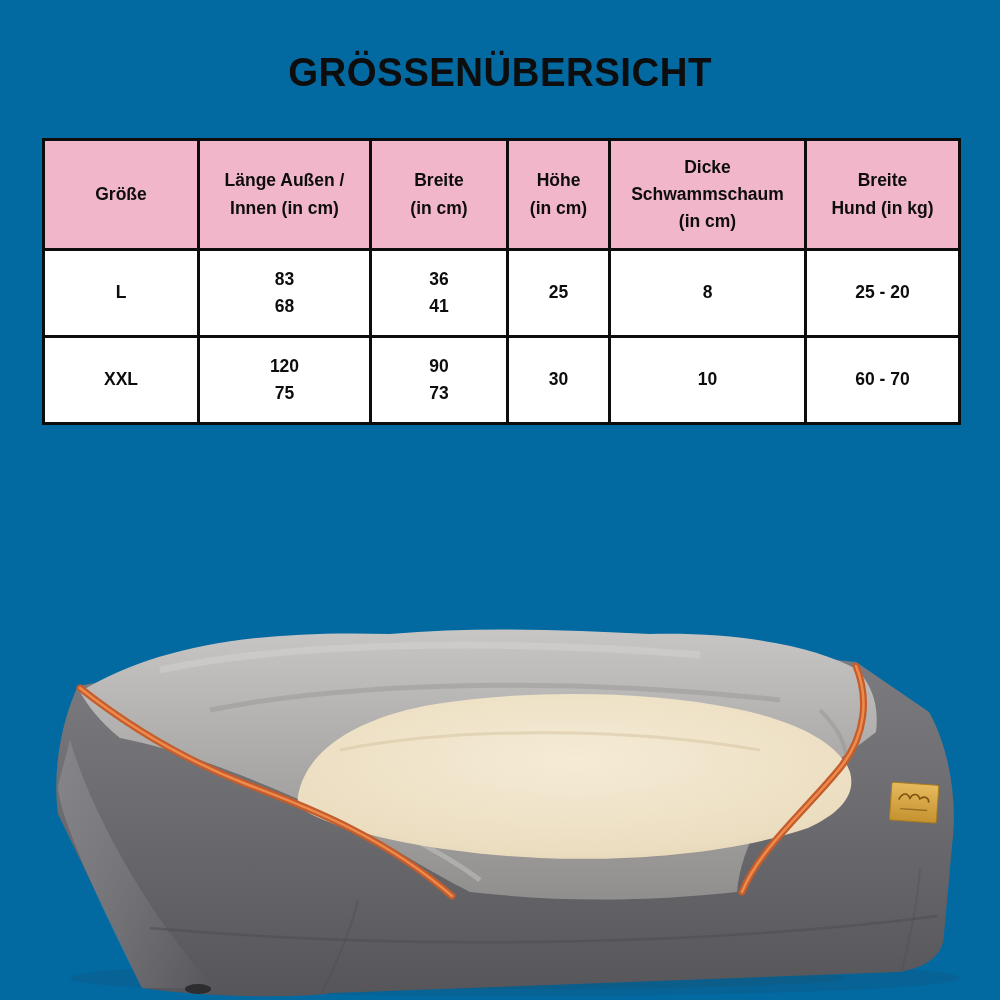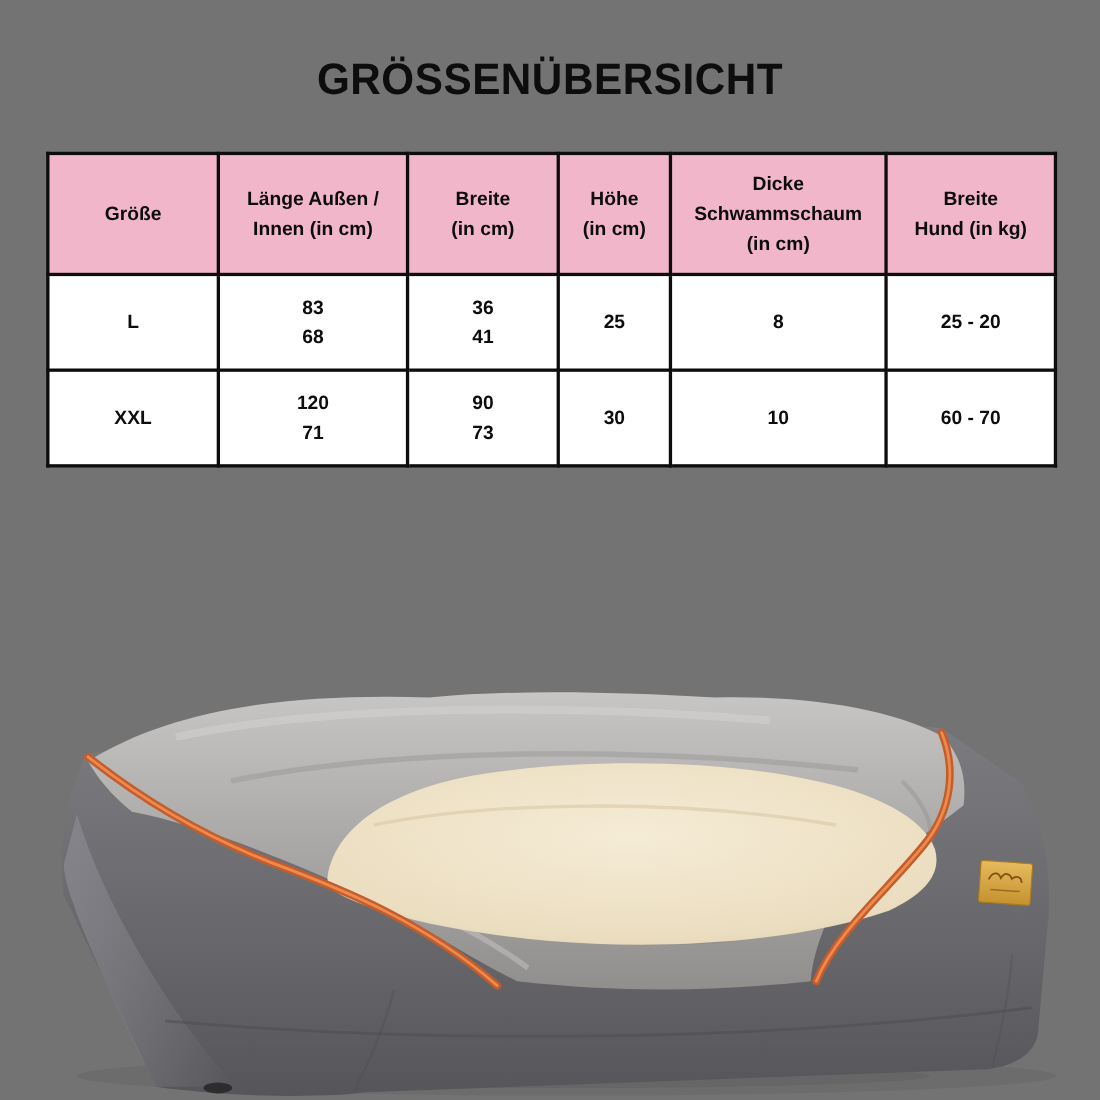--- a/index.html
+++ b/index.html
@@ -1,18 +1,18 @@
 <!DOCTYPE html>
 <html><head>
 <meta charset="utf-8">
 <style>
   * { margin:0; padding:0; box-sizing:border-box; }
   html,body { width:1000px; height:1000px; background:#ffffff; overflow:hidden;
               font-family:"Liberation Sans", sans-serif; color:#0d0d0d; }
-  .stage { position:relative; width:1000px; height:1000px; background:#737373; }
+  .stage { position:relative; width:1000px; height:1000px; background:#0369a1; }
 
   .page-title {
     position:absolute; top:50px; left:0; width:1000px;
     text-align:center; font-size:40px; font-weight:bold;
     letter-spacing:0.5px; color:#0d0d0d;
     transform:scaleX(0.96); transform-origin:center;
   }
 
   table.size-table {
     position:absolute; left:42px; top:138px; width:916px;
@@ -94,21 +94,21 @@
         <td>
             <span class="cell-line">25 - 20</span>
           </td>
       </tr>
       <tr>
         <td>
             <span class="cell-line">XXL</span>
           </td>
         <td>
           <span class="cell-line">120</span>
-          <span class="cell-line">71</span>
+          <span class="cell-line">75</span>
         </td>
         <td>
           <span class="cell-line">90</span>
           <span class="cell-line">73</span>
         </td>
         <td>
             <span class="cell-line">30</span>
           </td>
         <td>
             <span class="cell-line">10</span>

